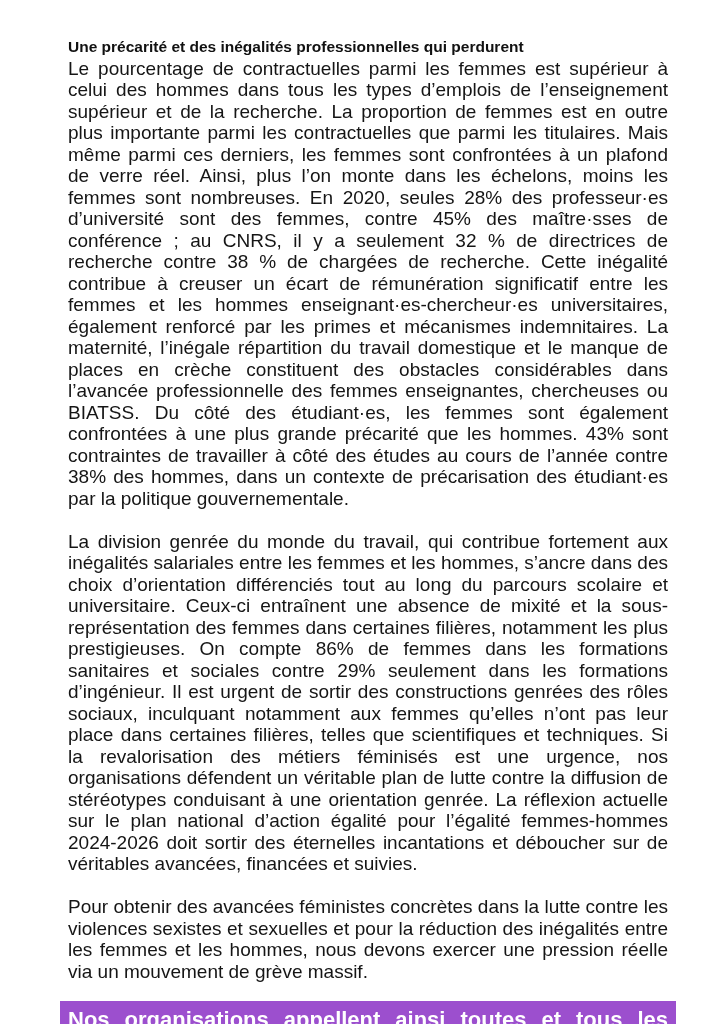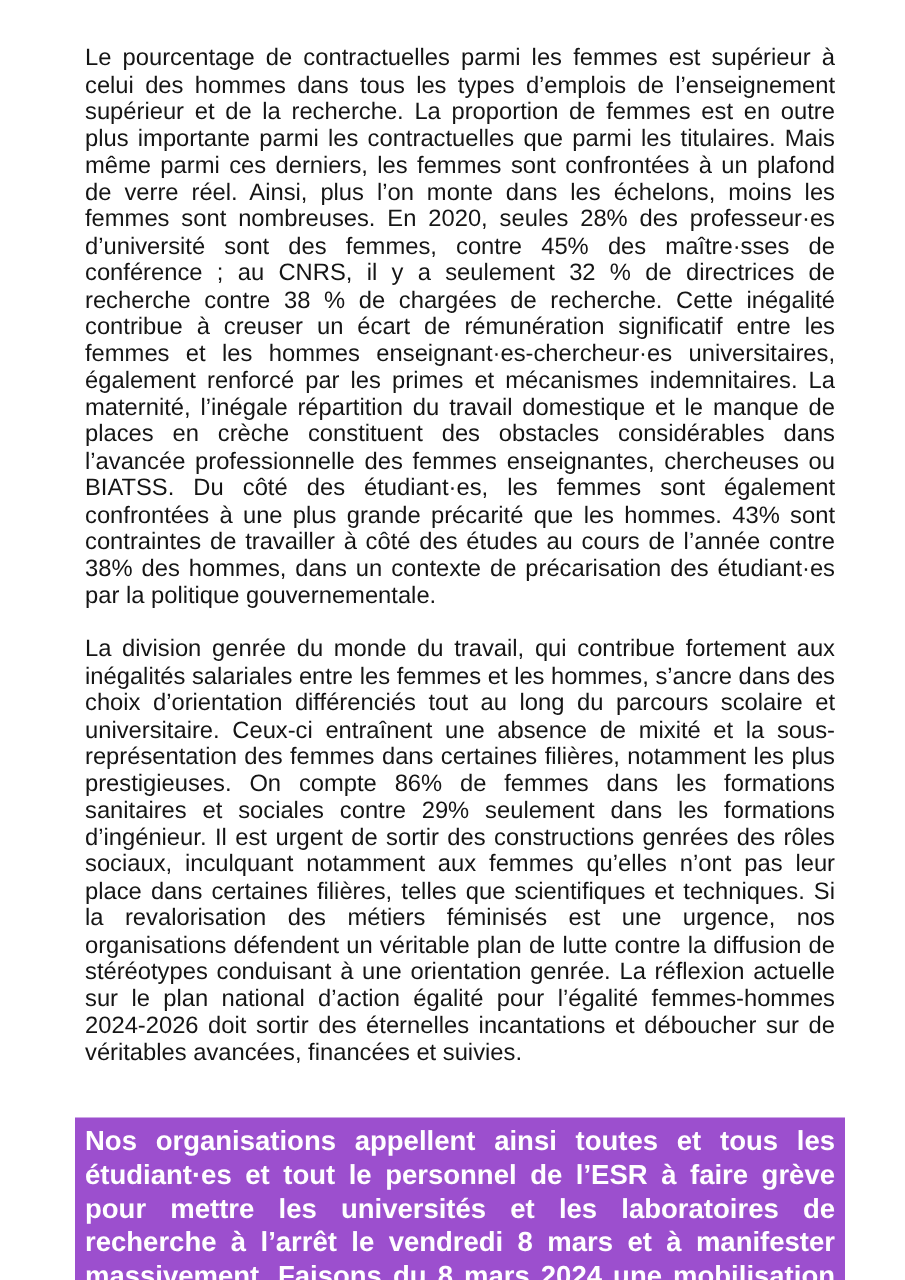--- a/index.html
+++ b/index.html
@@ -61,30 +61,32 @@
     text-align: right;
     color: #151515;
   }
 </style>
 </head>
 <body>
 
 <div class="page">
   <div class="content">
 
+    <h2 class="heading">Une précarité et des inégalités professionnelles qui perdurent</h2>
 
     <p class="body-par">Le pourcentage de contractuelles parmi les femmes est supérieur à celui des hommes dans tous les types d’emplois de l’enseignement supérieur et de la recherche. La proportion de femmes est en outre plus importante parmi les contractuelles que parmi les titulaires. Mais même parmi ces derniers, les femmes sont confrontées à un plafond de verre réel. Ainsi, plus l’on monte dans les échelons, moins les femmes sont nombreuses. En 2020, seules 28% des professeur·es d’université sont des femmes, contre 45% des maître·sses de conférence ; au CNRS, il y a seulement 32 % de directrices de recherche contre 38 % de chargées de recherche. Cette inégalité contribue à creuser un écart de rémunération significatif entre les femmes et les hommes enseignant·es-chercheur·es universitaires, également renforcé par les primes et mécanismes indemnitaires. La maternité, l’inégale répartition du travail domestique et le manque de places en crèche constituent des obstacles considérables dans l’avancée professionnelle des femmes enseignantes, chercheuses ou BIATSS. Du côté des étudiant·es, les femmes sont également confrontées à une plus grande précarité que les hommes. 43% sont contraintes de travailler à côté des études au cours de l’année contre 38% des hommes, dans un contexte de précarisation des étudiant·es par la politique gouvernementale.</p>
 
     <div class="gap-line"></div>
 
 
     <p class="body-par">La division genrée du monde du travail, qui contribue fortement aux inégalités salariales entre les femmes et les hommes, s’ancre dans des choix d’orientation différenciés tout au long du parcours scolaire et universitaire. Ceux-ci entraînent une absence de mixité et la sous-représentation des femmes dans certaines filières, notamment les plus prestigieuses. On compte 86% de femmes dans les formations sanitaires et sociales contre 29% seulement dans les formations d’ingénieur. Il est urgent de sortir des constructions genrées des rôles sociaux, inculquant notamment aux femmes qu’elles n’ont pas leur place dans certaines filières, telles que scientifiques et techniques. Si la revalorisation des métiers féminisés est une urgence, nos organisations défendent un véritable plan de lutte contre la diffusion de stéréotypes conduisant à une orientation genrée. La réflexion actuelle sur le plan national d’action égalité pour l’égalité femmes-hommes 2024-2026 doit sortir des éternelles incantations et déboucher sur de véritables avancées, financées et suivies.</p>
 
     <div class="gap-line"></div>
 
+    <p class="body-par">Pour obtenir des avancées féministes concrètes dans la lutte contre les violences sexistes et sexuelles et pour la réduction des inégalités entre les femmes et les hommes, nous devons exercer une pression réelle via un mouvement de grève massif.</p>
 
     <div class="gap-small"></div>
 
     <div class="banner">
       <p>Nos organisations appellent ainsi toutes et tous les étudiant·es et tout le personnel de l’ESR à faire grève pour mettre les universités et les laboratoires de recherche à l’arrêt le vendredi 8 mars et à manifester massivement. Faisons du 8 mars 2024 une mobilisation historique dans l’enseignement supérieur et la recherche !</p>
     </div>
 
     <p class="doc-date">Le 27/02/2024</p>
 
   </div>

